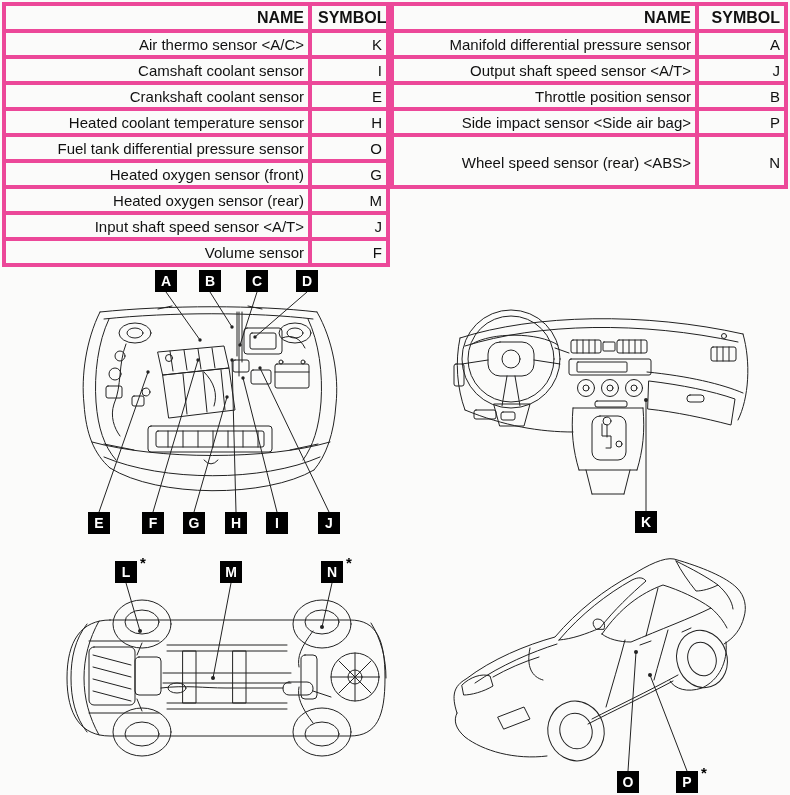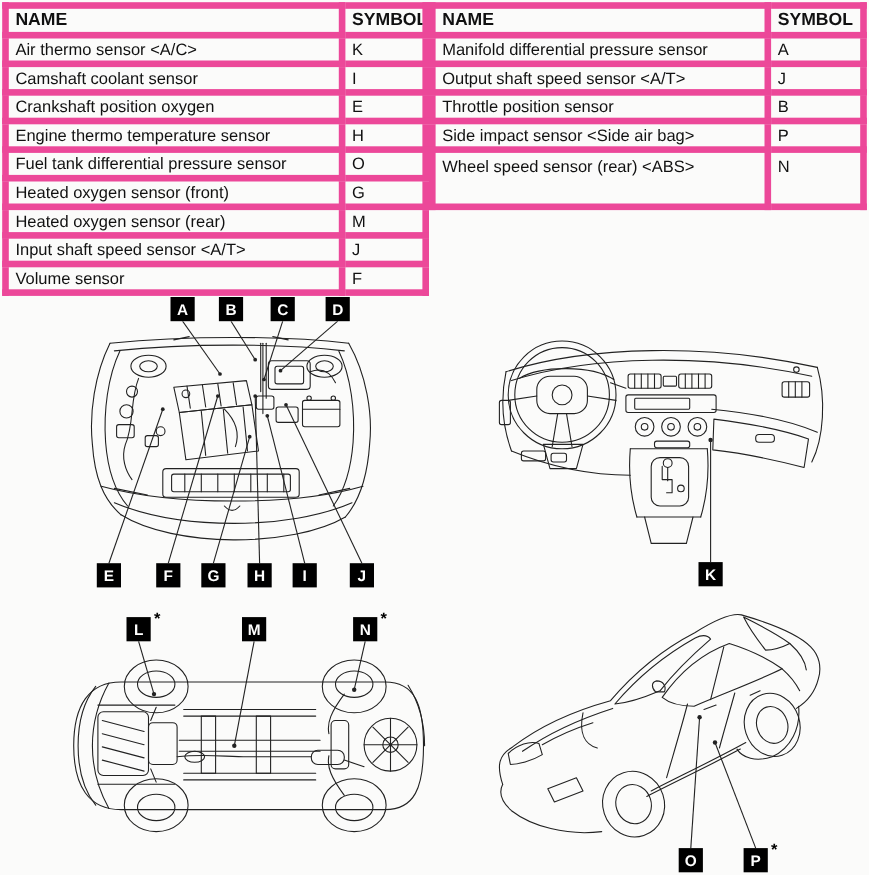--- a/index.html
+++ b/index.html
@@ -6,26 +6,26 @@
   body{
     position:relative;width:790px;height:795px;overflow:hidden;
     background:#fbfbfa;font-family:"Liberation Sans",sans-serif;color:#111;
   }
   
   table.sensor-table{
     position:absolute;top:2px;border-collapse:collapse;table-layout:fixed;
     border:2px solid #111;background:transparent;
   }
   .sensor-table th,.sensor-table td{
-    border:6px solid #ec4899;box-sizing:border-box;overflow:hidden;white-space:nowrap;
-    text-align:left;padding:1px 4px 0 6px;vertical-align:middle;
+    border:4px solid #ec4899;box-sizing:border-box;overflow:hidden;white-space:nowrap;
+    text-align:right;padding:1px 4px 0 6px;vertical-align:middle;
   }
   .sensor-table th{font-size:16px;font-weight:bold;height:27px}
   .sensor-table td{font-size:15px;height:26px}
-  .tbl-right tbody tr:last-child td{height:52px;vertical-align:top;padding-top:4px}
+  .tbl-right tbody tr:last-child td{height:52px;vertical-align:top;padding-top:17px}
   
   .diagram{position:absolute}
   svg{display:block}
   .art{stroke:#222;fill:none;stroke-width:1;stroke-linecap:round;stroke-linejoin:round}
   .leader{stroke:#222;fill:none;stroke-width:1}
   .dot{fill:#222;stroke:none}
   
   .callout{
     position:absolute;width:22px;height:22px;background:#000;color:#fff;
     font-weight:bold;font-size:14px;line-height:22px;text-align:center;
@@ -49,25 +49,25 @@
   <tbody>
       <tr>
         <td>Air thermo sensor &lt;A/C&gt;</td>
         <td>K</td>
       </tr>
       <tr>
         <td>Camshaft coolant sensor</td>
         <td>I</td>
       </tr>
       <tr>
-        <td>Crankshaft position oxygen</td>
+        <td>Crankshaft coolant sensor</td>
         <td>E</td>
       </tr>
       <tr>
-        <td>Engine thermo temperature sensor</td>
+        <td>Heated coolant temperature sensor</td>
         <td>H</td>
       </tr>
       <tr>
         <td>Fuel tank differential pressure sensor</td>
         <td>O</td>
       </tr>
       <tr>
         <td>Heated oxygen sensor (front)</td>
         <td>G</td>
       </tr>

